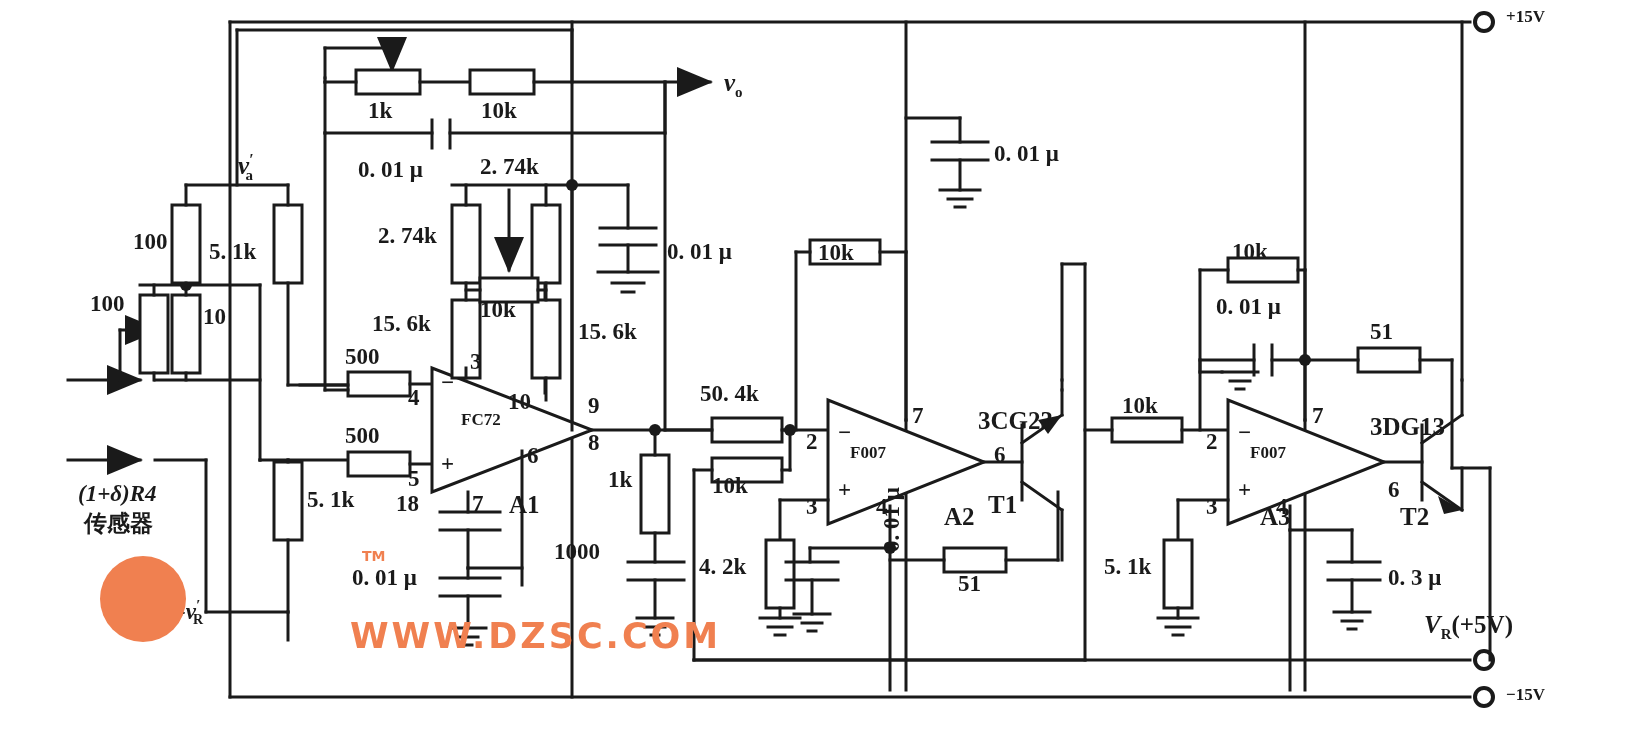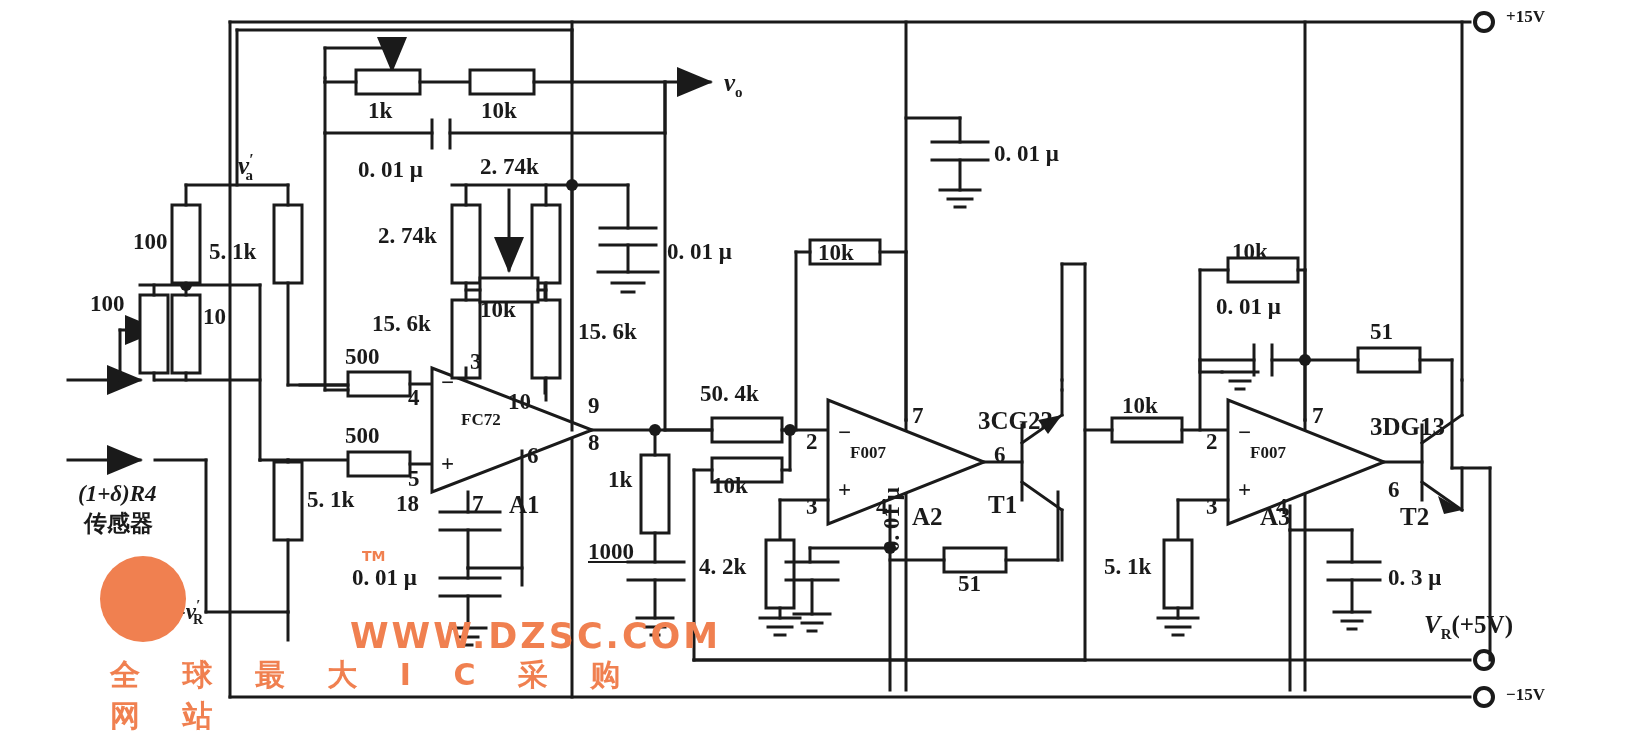--- a/index.html
+++ b/index.html
@@ -379,29 +379,29 @@
   <div class="lbl s24" style="left:408px;top:467px;">5</div>
   <div class="lbl s24" style="left:527px;top:444px;">6</div>
   <div class="lbl s24" style="left:472px;top:492px;">7</div>
   <div class="lbl s24" style="left:588px;top:394px;">9</div>
   <div class="lbl s24" style="left:588px;top:431px;">8</div>
   <div class="lbl s24" style="left:508px;top:390px;">10</div>
 
   <div class="lbl s24" style="left:396px;top:492px;">18</div>
   <div class="lbl s24" style="left:352px;top:566px;">0. 01 μ</div>
   <div class="lbl s24" style="left:608px;top:468px;">1k</div>
-  <div class="lbl s24" style="left:588px;top:540px;text-decoration:underline;">1000</div>
+  <div class="lbl s24" style="left:554px;top:540px;">1000</div>
 
   <div class="lbl s24" style="left:818px;top:241px;">10k</div>
   <div class="lbl s24" style="left:994px;top:142px;">0. 01 μ</div>
   <div class="lbl s24" style="left:700px;top:382px;">50. 4k</div>
   <div class="lbl s24" style="left:712px;top:474px;">10k</div>
   <div class="lbl s24" style="left:699px;top:555px;">4. 2k</div>
   <div class="lbl s28" style="left:850px;top:444px;">F007</div>
-  <div class="lbl s26" style="left:912px;top:504px;">A2</div>
+  <div class="lbl s26" style="left:944px;top:504px;">A2</div>
   <div class="lbl s24" style="left:838px;top:421px;">−</div>
   <div class="lbl s24" style="left:838px;top:478px;">+</div>
   <div class="lbl s24" style="left:806px;top:430px;">2</div>
   <div class="lbl s24" style="left:806px;top:495px;">3</div>
   <div class="lbl s24" style="left:876px;top:495px;">4</div>
   <div class="lbl s24" style="left:912px;top:404px;">7</div>
   <div class="lbl s24" style="left:994px;top:443px;">6</div>
   <div class="lbl s24 vert" style="left:880px;top:552px;">0. 01 μ</div>
   <div class="lbl s24" style="left:958px;top:572px;">51</div>
   <div class="lbl s26" style="left:978px;top:408px;">3CG23</div>
@@ -422,16 +422,15 @@
   <div class="lbl s24" style="left:1312px;top:404px;">7</div>
   <div class="lbl s24" style="left:1388px;top:478px;">6</div>
   <div class="lbl s26" style="left:1370px;top:414px;">3DG13</div>
   <div class="lbl s26" style="left:1400px;top:504px;">T2</div>
   <div class="lbl s24" style="left:1388px;top:566px;">0. 3 μ</div>
 
   <div id="wm">
     <div id="wmlogo"></div>
     <div class="wmtxt wmtm" style="left:262px;top:28px;">TM</div>
     <div class="wmtxt wmurl" style="left:250px;top:96px;">WWW.DZSC.COM</div>
-    <div class="wmtxt wmsub" style="left:10px;top:135px;">全 球 最 大 I C 采 购 网 站</div>
   </div>
 
 </div>
 
 </body></html>

